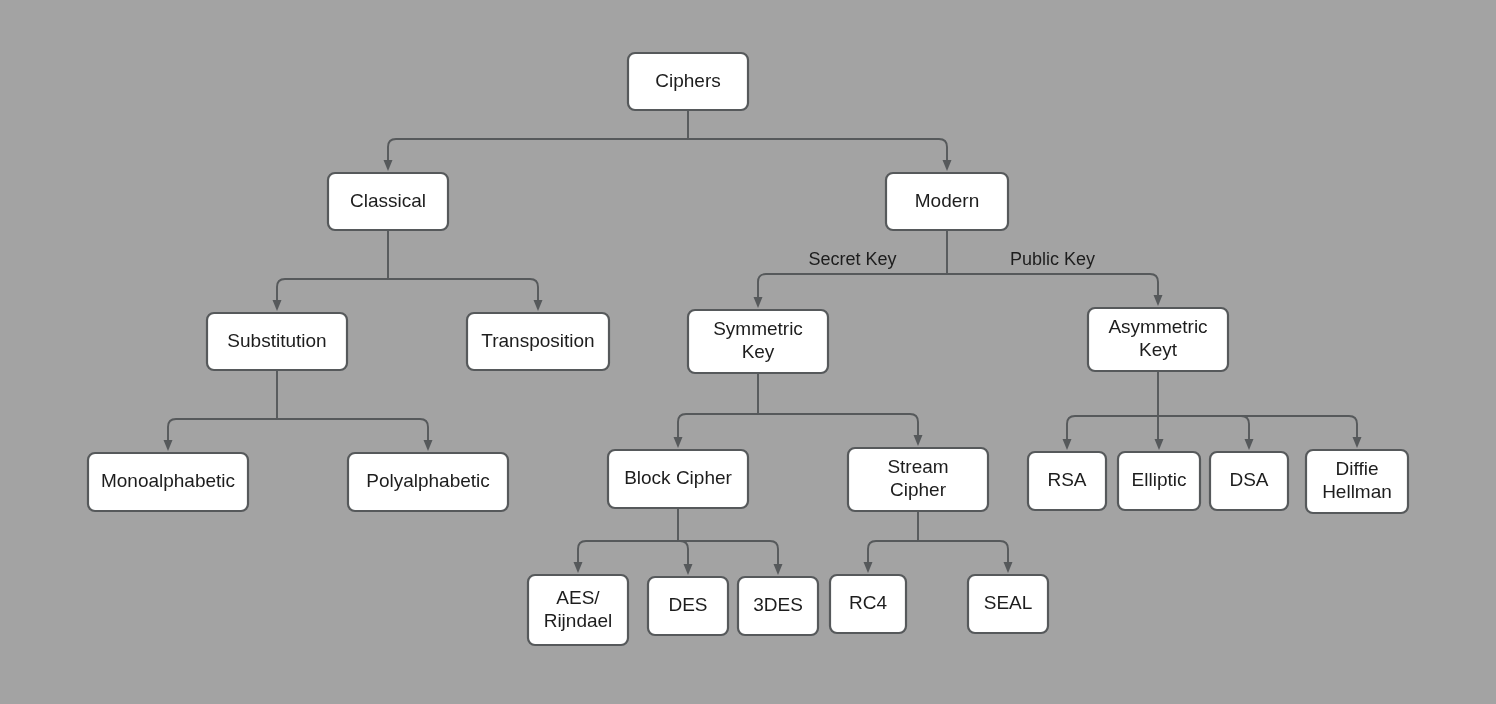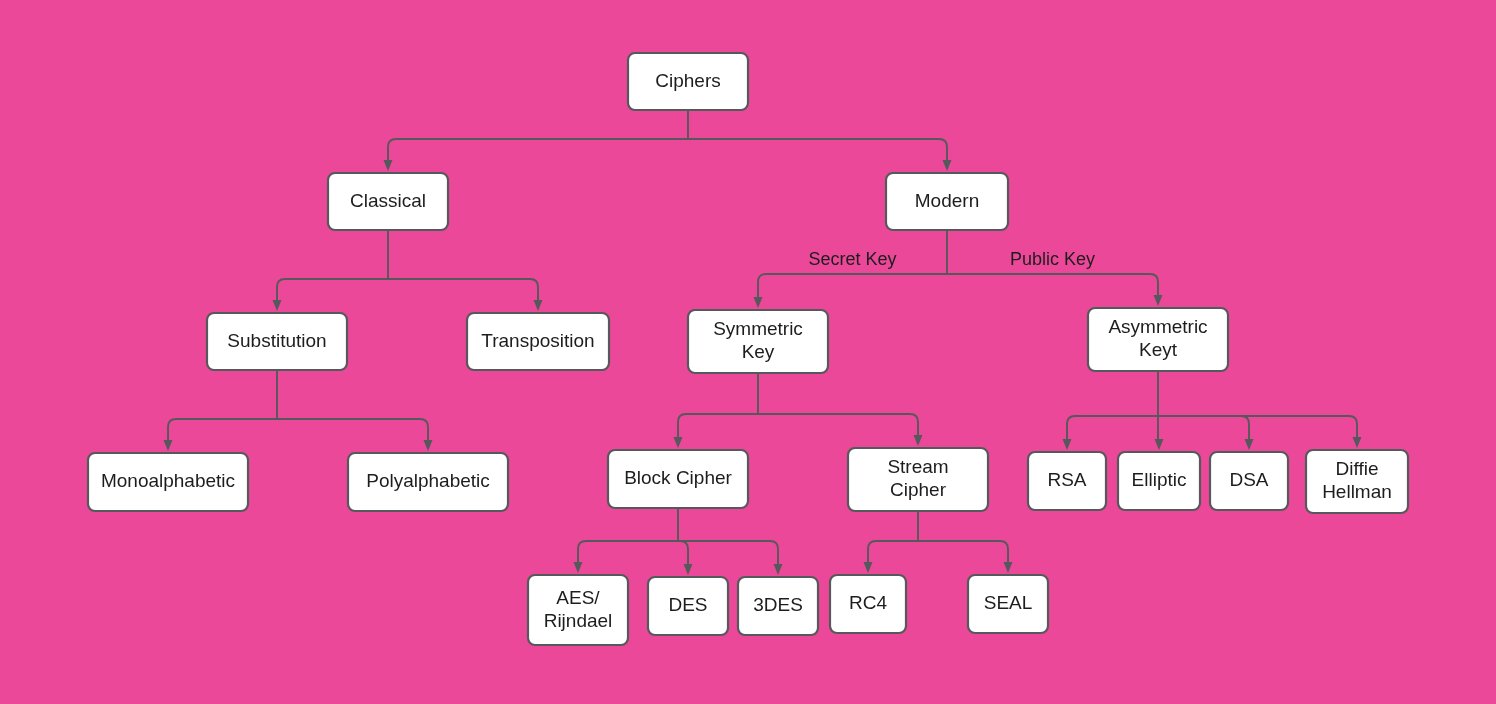--- a/index.html
+++ b/index.html
@@ -11,21 +11,21 @@
   body {
     width: 1496px;
     height: 704px;
     font-family: "Liberation Sans", sans-serif;
     overflow: hidden;
   }
   #diagram-root {
     position: relative;
     width: 1496px;
     height: 704px;
-    background: #ec4899;
+    background: #a3a3a3;
   }
   svg#tree-svg {
     display: block;
     width: 1496px;
     height: 704px;
   }
   .node-box {
     fill: #ffffff;
     stroke: #56595b;
     stroke-width: 2.2;

